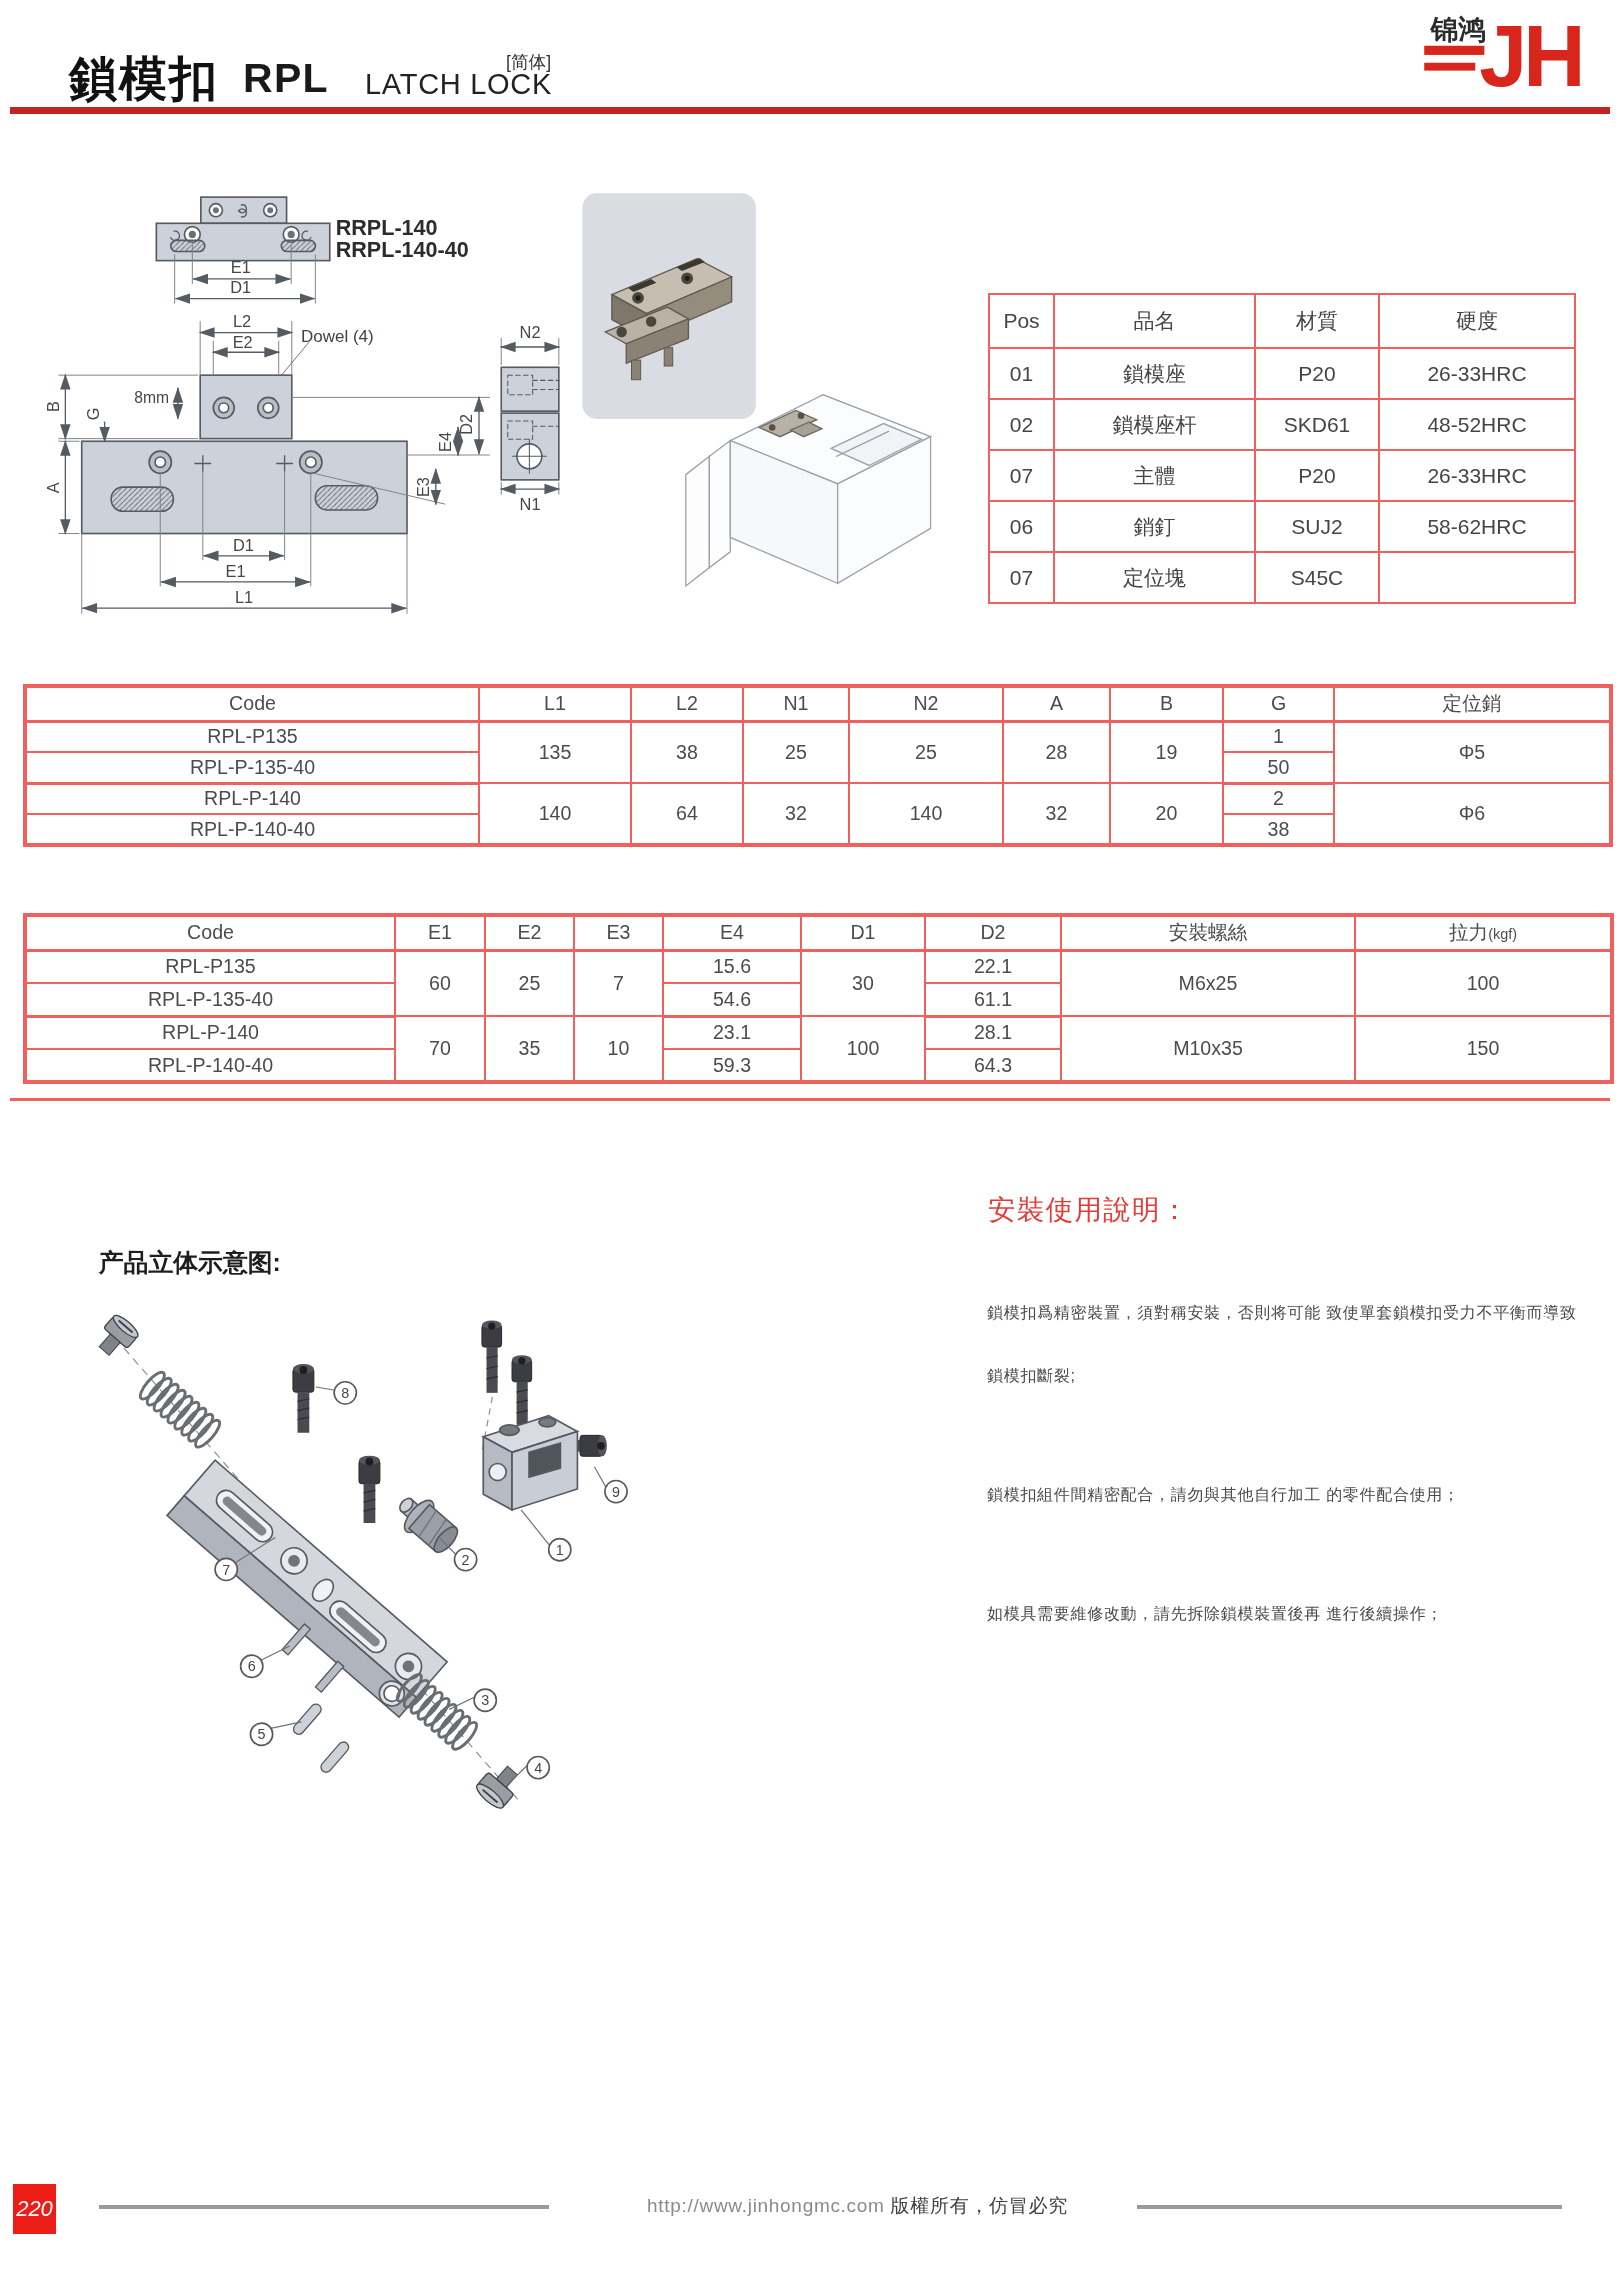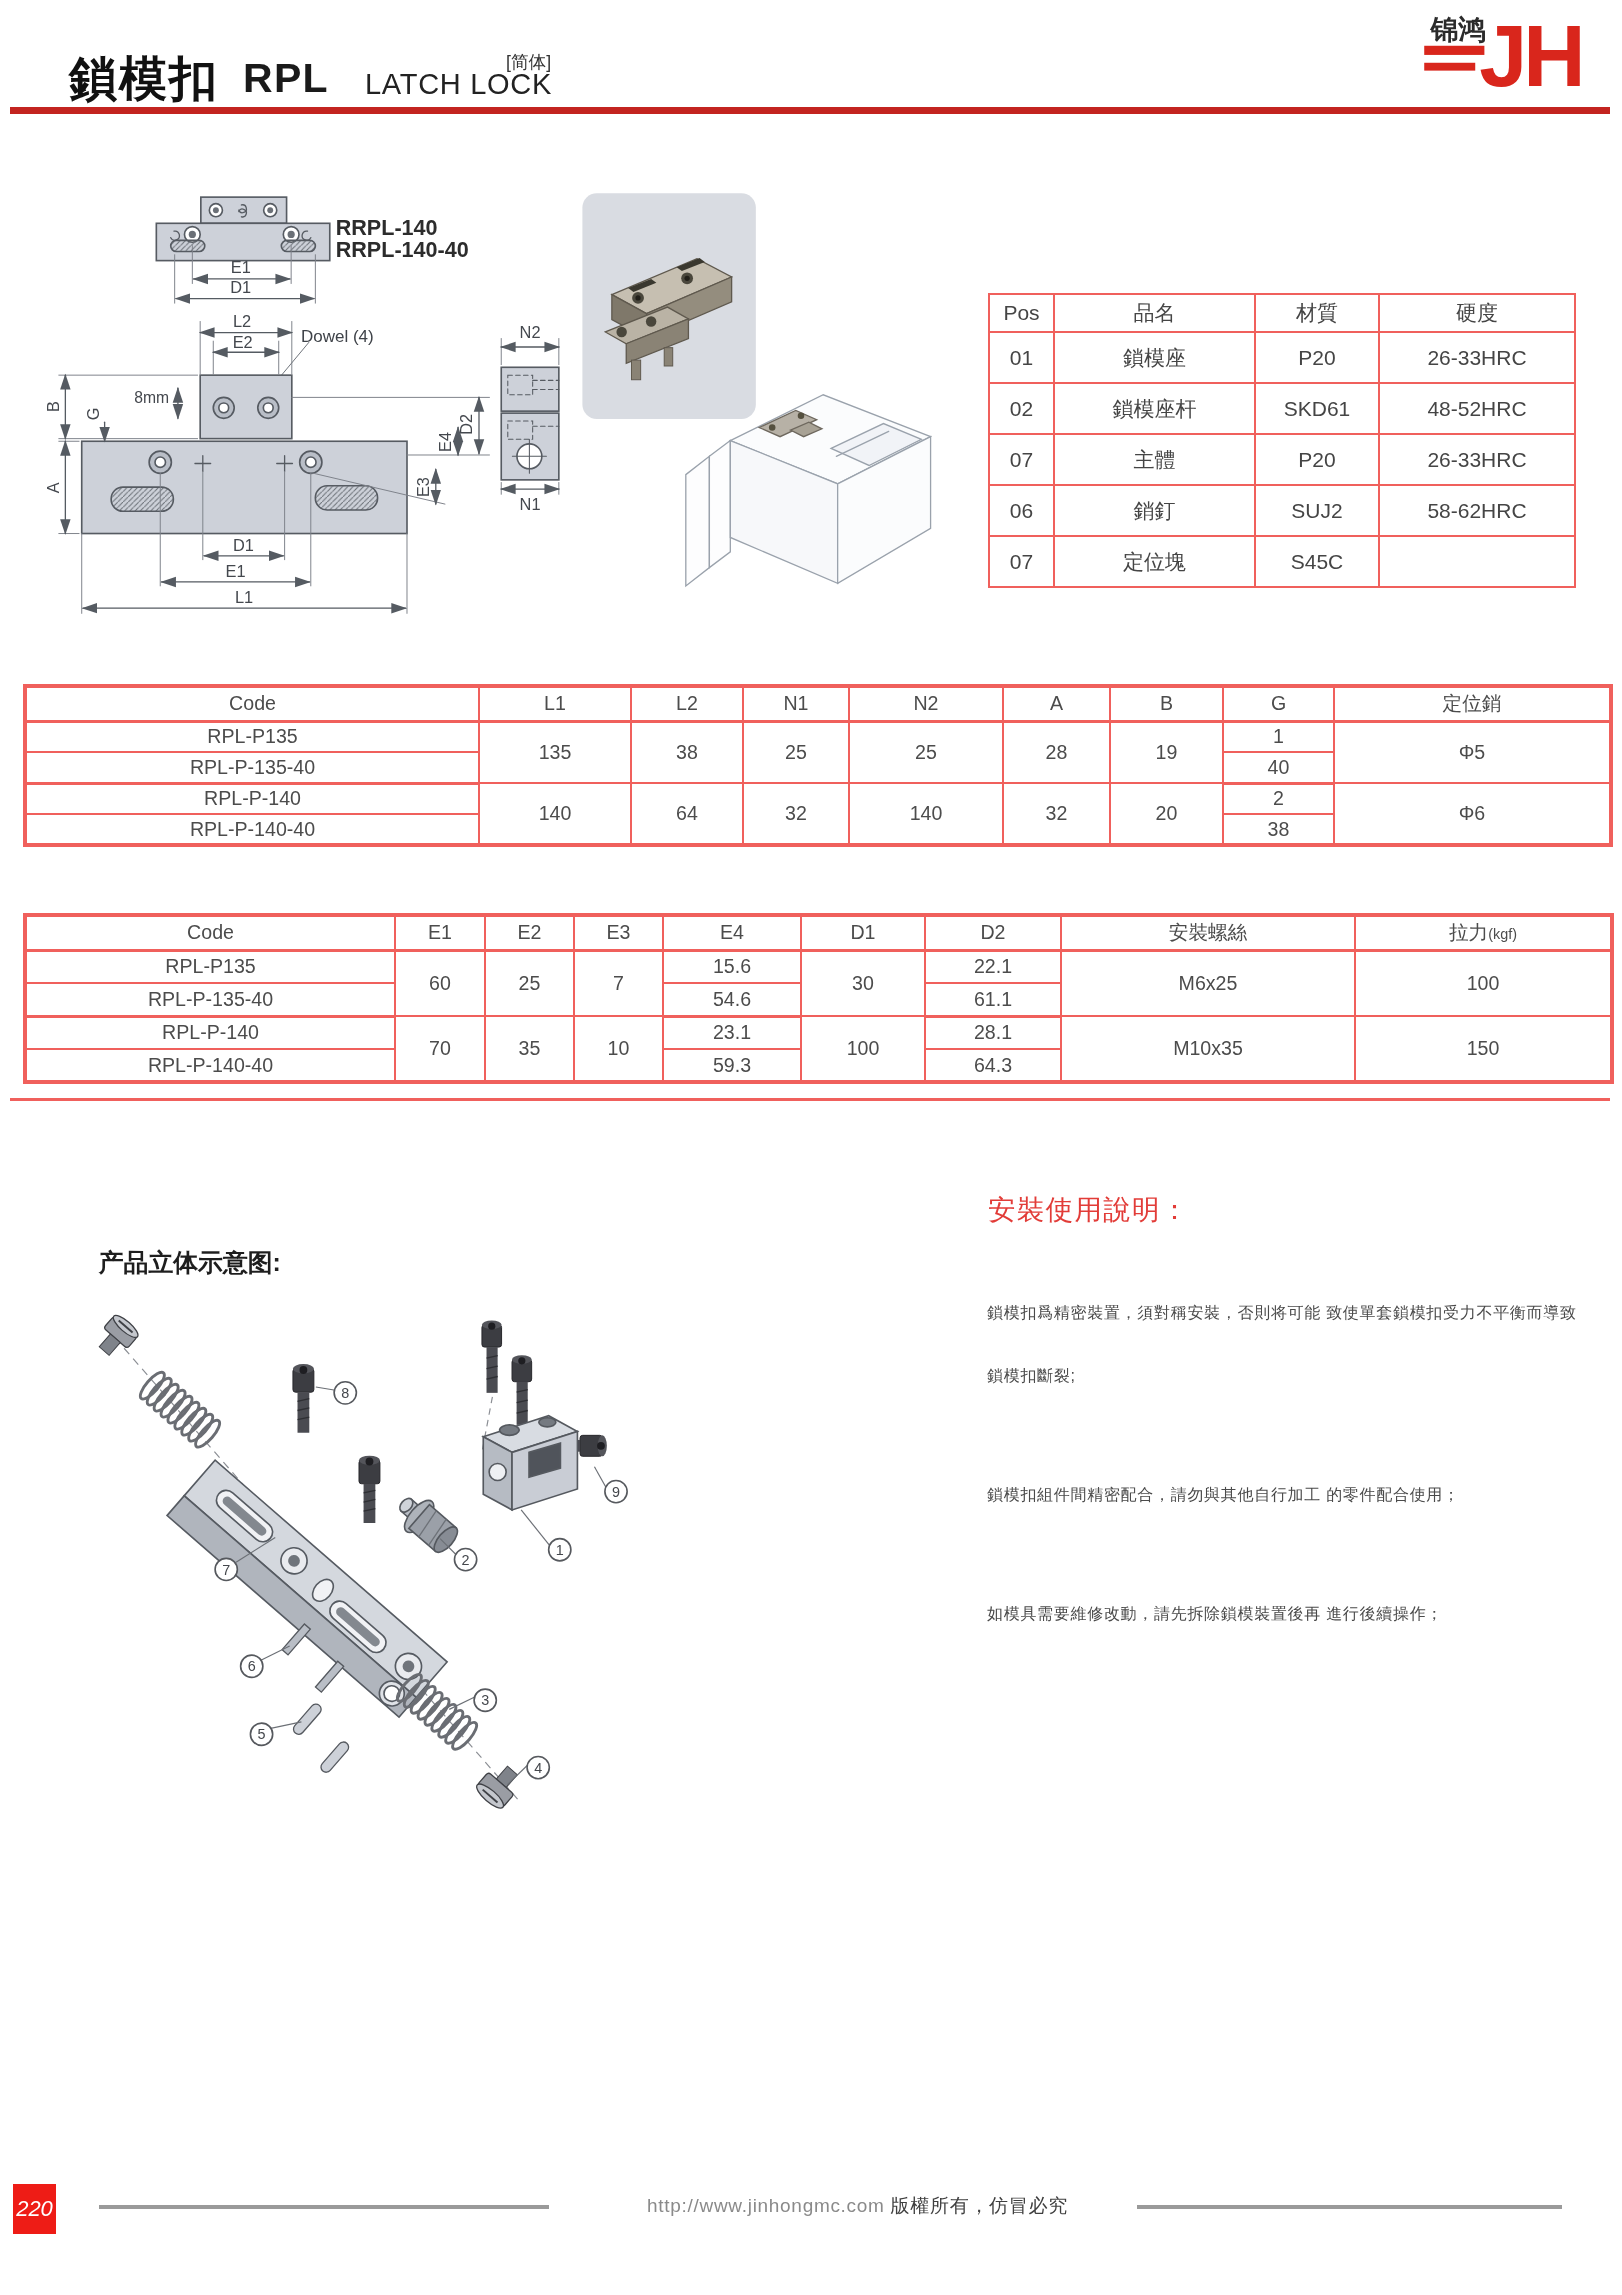--- a/index.html
+++ b/index.html
@@ -15,21 +15,21 @@
   .t-zh { position:absolute; left:69px; top:47px; font-size:48px; font-weight:bold; color:#111; letter-spacing:2px; }
   .t-code { position:absolute; left:243px; top:55px; font-size:41px; font-weight:700; color:#1a1a1a; letter-spacing:1.3px; }
   .t-en { position:absolute; left:348px; top:68px; font-size:29px; font-weight:400; color:#222; letter-spacing:0.7px;margin-left:17px; }
   .t-note { position:absolute; left:506px; top:50px; font-size:17.7px; color:#333; }
   .hrule { position:absolute; left:9.8px; top:107px; width:1600px; height:7.2px; background:#c32420; }
   .logo { position:absolute; left:1419px; top:5.2px; width:170px; height:92px; }
   
   table { border-collapse: collapse; table-layout: fixed; }
   .parts { position:absolute; left:988px; top:293px; width:588px; }
   .parts th, .parts td { border:2.6px solid #f0605c; text-align:center; font-weight:normal; color:#454545; font-size:21px; }
-  .parts th { height:38px; }
+  .parts th { height:54px; }
   .parts td { height:51px; }
   .dimtbl { position:absolute; width:1586px; left:23px; }
   .dt1 { top:684px; }
   .dt2 { top:913px; }
   .dimtbl th, .dimtbl td { border:2px solid #f0605c; text-align:center; font-weight:normal; color:#4c4c4c; font-size:19.6px; }
   .dimtbl { border:4.6px solid #f0605c; }
   .dimtbl th { height:35px; border-bottom-width:3.9px; }
   .dt1 td { height:31px; }
   .dt2 td { height:33px; }
   tr.gend td { border-bottom-width:3.9px; }
@@ -323,21 +323,21 @@
       <td rowspan="2">38</td>
       <td rowspan="2">25</td>
       <td rowspan="2">25</td>
       <td rowspan="2">28</td>
       <td rowspan="2">19</td>
       <td>1</td>
       <td rowspan="2">Φ5</td>
     </tr>
     <tr class="gend">
       <td>RPL-P-135-40</td>
-      <td>40</td>
+      <td>50</td>
     </tr>
     <tr>
       <td>RPL-P-140</td>
       <td rowspan="2">140</td>
       <td rowspan="2">64</td>
       <td rowspan="2">32</td>
       <td rowspan="2">140</td>
       <td rowspan="2">32</td>
       <td rowspan="2">20</td>
       <td>2</td>

